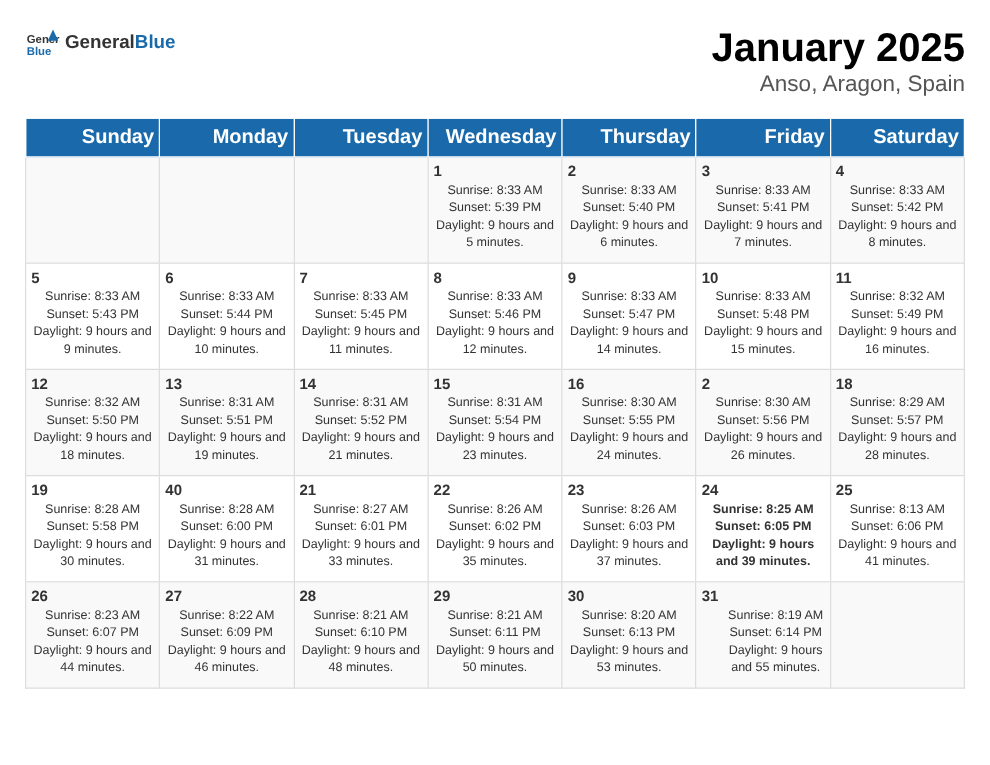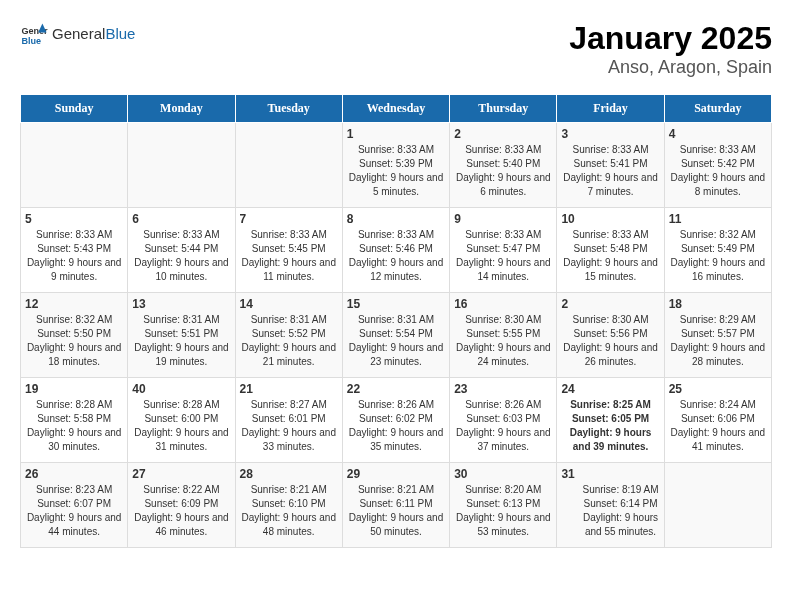--- a/index.html
+++ b/index.html
@@ -38,26 +38,25 @@
       color: #555;
     }
     table {
       width: 100%;
       border-collapse: collapse;
       table-layout: fixed;
     }
     thead tr th {
       background-color: #1a6aab;
       color: #fff;
-      font-size: 12px;
+      font-size: 16px;
       font-weight: bold;
       padding: 6px 4px;
-      text-align: center;
+      text-align: right;
       border: 1px solid #fff;
-      font-family: Liberation Serif, serif;
     }
     tbody tr td {
       border: 1px solid #ddd;
       vertical-align: top;
       padding: 4px;
       font-size: 10.5px;
       color: #333;
       min-height: 80px;
       height: 85px;
     }
@@ -88,21 +87,21 @@
 <body>
 
 <div class="header-section">
   <div class="logo">
     <svg class="logo-icon" viewBox="0 0 40 40" xmlns="http://www.w3.org/2000/svg">
       <text x="2" y="20" font-size="13" font-weight="bold" fill="#333">General</text>
       <text x="2" y="34" font-size="13" font-weight="bold" fill="#1a6aab">Blue</text>
       <polygon points="32,5 38,18 26,18" fill="#1a6aab"></polygon>
     </svg>
     <div>
-      <div style="font-size:15px; font-weight:normal; line-height:1.1;">
+      <div style="font-size:15px; font-weight:bold; line-height:1.1;">
         <span style="color:#333;">General</span><span style="color:#1a6aab;">Blue</span>
       </div>
     </div>
   </div>
   <div class="title-section">
     <div class="calendar-title">January 2025</div>
     <div class="calendar-subtitle">Anso, Aragon, Spain</div>
   </div>
 </div>
 
@@ -268,21 +267,21 @@
 Daylight: 9 hours and 37 minutes.</div>
         </td>
         <td>
           <span class="day-number">24</span>
           <div class="day-info" style="white-space: pre-line; font-weight: bold;">Sunrise: 8:25 AM
 Sunset: 6:05 PM
 Daylight: 9 hours and 39 minutes.</div>
         </td>
         <td>
           <span class="day-number">25</span>
-          <div class="day-info" style="white-space: pre-line;">Sunrise: 8:24 AM
+          <div class="day-info" style="white-space: pre-line;">Sunrise: 8:13 AM
 Sunset: 6:06 PM
 Daylight: 9 hours and 41 minutes.</div>
         </td>
       </tr>
       <tr>
         <td>
           <span class="day-number">26</span>
           <div class="day-info" style="white-space: pre-line;">Sunrise: 8:23 AM
 Sunset: 6:07 PM
 Daylight: 9 hours and 44 minutes.</div>

